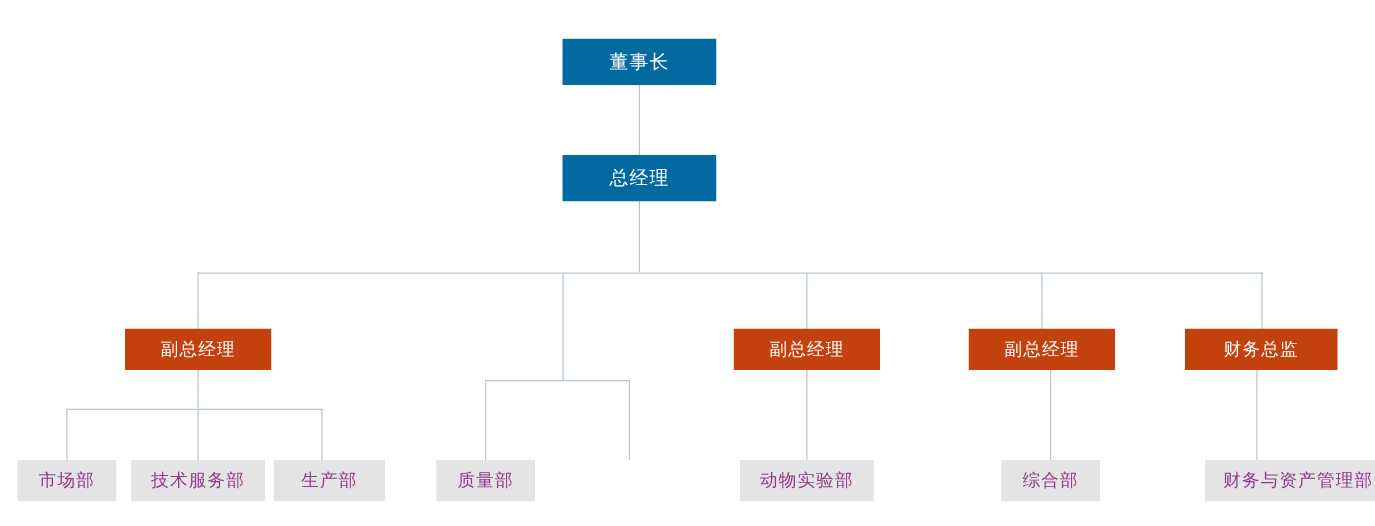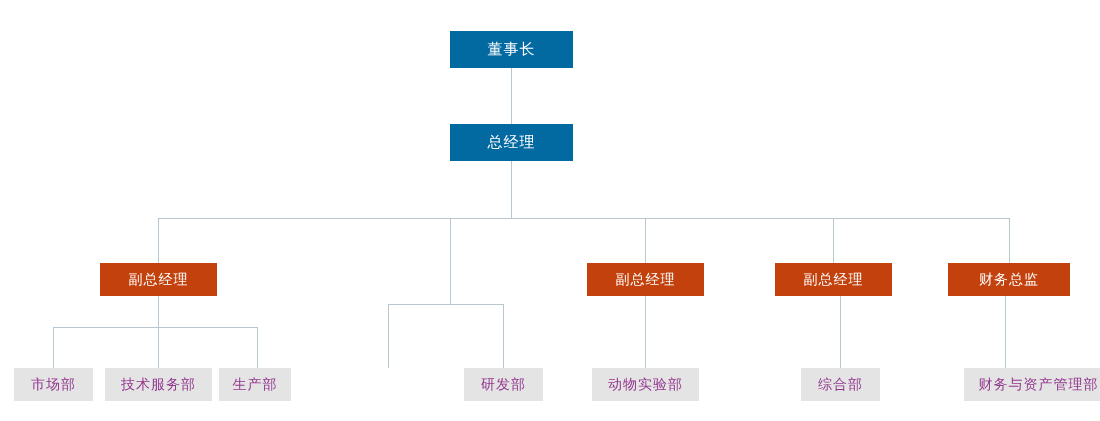--- a/index.html
+++ b/index.html
@@ -111,28 +111,28 @@
   </div>
 
   <div class="node level-3" style="left:14px; top:368px; width:79px; height:33px;">
     <span>市场部</span>
   </div>
 
   <div class="node level-3" style="left:105px; top:368px; width:107px; height:33px;">
     <span>技术服务部</span>
   </div>
 
-  <div class="node level-3" style="left:219px; top:368px; width:72px; height:33px;font-family:Liberation Mono, monospace;">
+  <div class="node level-3" style="left:219px; top:368px; width:89px; height:33px;font-family:Liberation Mono, monospace;">
     <span>生产部</span>
   </div>
 
+  <div class="node level-3" style="left:349px; top:368px; width:79px; height:33px;">
+    <span>质量部</span>
+  </div>
 
-  <div class="node level-3" style="left:464px; top:368px; width:79px; height:33px;">
-    <span>研发部</span>
-  </div>
 
   <div class="node level-3" style="left:592px; top:368px; width:107px; height:33px;">
     <span>动物实验部</span>
   </div>
 
   <div class="node level-3" style="left:801px; top:368px; width:79px; height:33px;">
     <span>综合部</span>
   </div>
 
   <div class="node level-3" style="left:930px; top:368px; width:149px; height:33px;margin-left:34px;">

